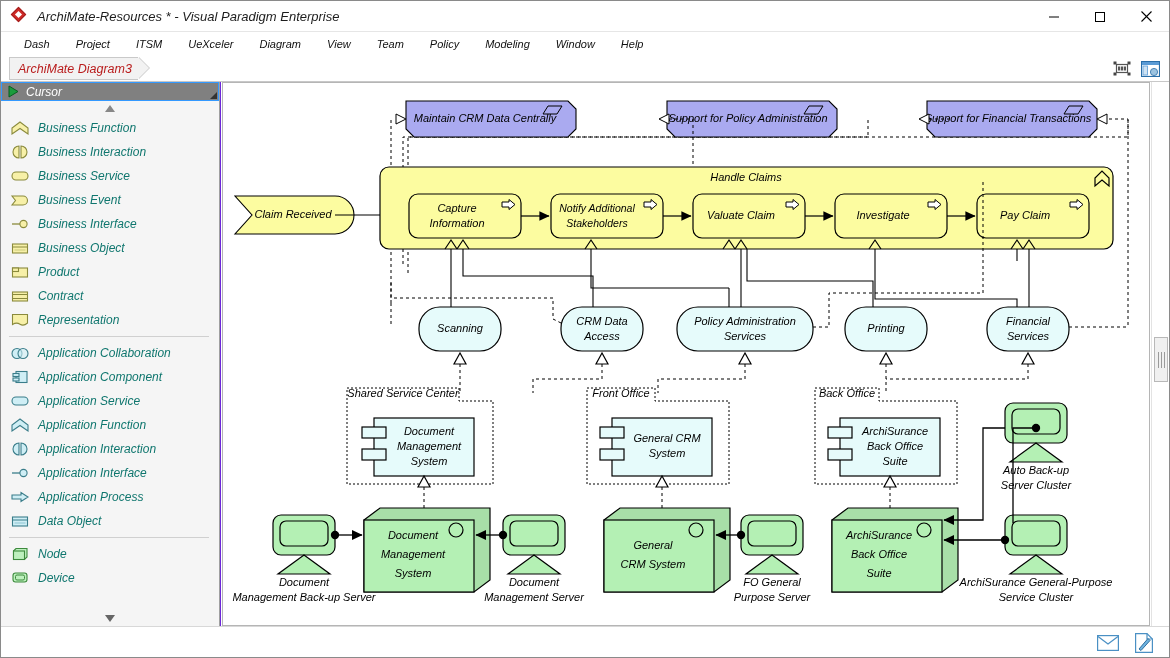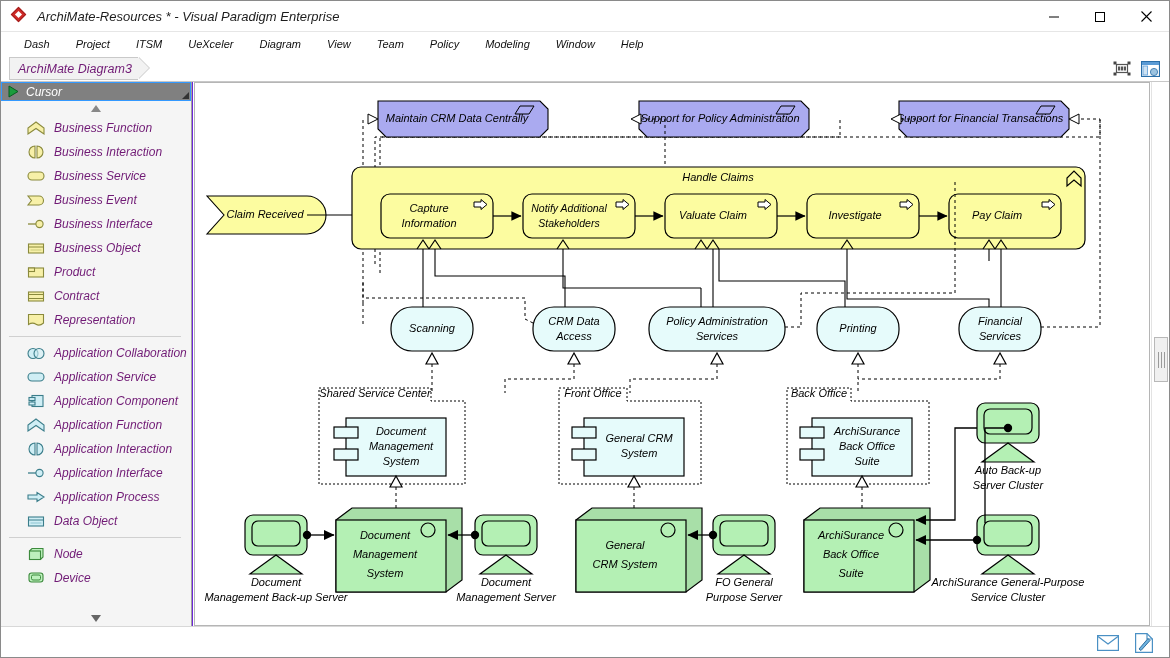--- a/index.html
+++ b/index.html
@@ -57,56 +57,56 @@
   
   #tabbar {
     height:26px; background:#ffffff; position:relative;
     border-bottom:1px solid #c8c8c8;
     display:flex; align-items:center;
   }
   #diagram-tab {
     margin-left:8px; height:23px; display:flex; align-items:center;
     padding:0 6px 0 8px;
     background:#f2f2f2; border:1px solid #c9c9c9; border-right:none;
-    font-size:12.5px; color:#701a75; position:relative;
+    font-size:12.5px; color:#b91c1c; position:relative;
   }
   #diagram-tab::after{
     content:""; position:absolute; right:-11px; top:-1px;
     width:0; height:0;
     border-top:11.5px solid transparent;
     border-bottom:11.5px solid transparent;
     border-left:11px solid #f2f2f2;
     filter:drop-shadow(1px 0 0 #c9c9c9);
   }
   #tabbar-right { position:absolute; right:8px; top:2px; display:flex; gap:6px; }
   .tb-icon { width:22px; height:21px; display:flex; align-items:center; justify-content:center; }
 
   
   #main { display:flex; height:calc(658px - 31px - 24px - 26px - 33px); }
 
   
   #palette {
-    width:191px; background:#f5f5f5;
+    width:219px; background:#f5f5f5;
     border-right:1px solid #a0a0a0;
     position:relative; overflow:hidden;
     font-size:12px;
   }
   #palette-header {
     height:19px; background:#808080; color:#ffffff;
     display:flex; align-items:center; padding-left:6px;
     border:1px solid #3399ff; position:relative;
   }
   #palette-header .cursor-glyph { margin-right:6px; display:flex; }
   #palette-header .corner {
     position:absolute; right:1px; bottom:1px; width:0;height:0;
     border-left:7px solid transparent; border-bottom:7px solid #333;
   }
   .scroll-arrow { height:15px; display:flex; align-items:center; justify-content:center; }
   .pal-item {
-    height:24px; display:flex; align-items:center; padding-left:24px; color:#701a75;
+    height:24px; display:flex; align-items:center; padding-left:8px; color:#0f766e;
   }
   .pal-item .pi-icon { width:22px; height:16px; margin-right:7px; display:flex; align-items:center; justify-content:center; flex:0 0 22px; }
   .pal-sep { height:1px; background:#d0d0d0; margin:4px 10px 4px 8px; }
   #palette-bottom-arrow{ position:absolute; bottom:0; left:0; width:100%; height:16px; display:flex; align-items:center; justify-content:center; background:#f5f5f5;}
 
   
   #canvas-wrap { flex:1; position:relative; background:#ffffff; border-left:1px solid #6d28d9; }
   #canvas {
     position:absolute; left:1px; top:0; right:19px; bottom:0;
     background:#ffffff; border:1px solid #9ab; border-color:#b5b5b5;
@@ -318,35 +318,35 @@
         <span class="pi-icon">
           <svg width="22" height="13" viewBox="0 0 22 13">
               <circle cx="8" cy="6.5" r="5" fill="#cfeef5" stroke="#3a7d8a" stroke-width="1.1"></circle>
               <circle cx="14" cy="6.5" r="5" fill="#cfeef5" fill-opacity="0.6" stroke="#3a7d8a" stroke-width="1.1"></circle>
             </svg>
         </span>
         <span>Application Collaboration</span>
       </div>
       <div class="pal-item">
         <span class="pi-icon">
-          <svg width="20" height="12" viewBox="0 0 20 12">
-              <rect x="2" y="2" width="16" height="8" rx="4" fill="#cfeef5" stroke="#3a7d8a" stroke-width="1.1"></rect>
-            </svg>
-        </span>
-        <span>Application Service</span>
-      </div>
-      <div class="pal-item">
-        <span class="pi-icon">
           <svg width="20" height="14" viewBox="0 0 20 14">
               <rect x="6" y="1.5" width="11" height="11" fill="#cfeef5" stroke="#3a7d8a" stroke-width="1.1"></rect>
               <rect x="3" y="3.5" width="6" height="3" fill="#cfeef5" stroke="#3a7d8a" stroke-width="1.1"></rect>
               <rect x="3" y="8" width="6" height="3" fill="#cfeef5" stroke="#3a7d8a" stroke-width="1.1"></rect>
             </svg>
         </span>
         <span>Application Component</span>
+      </div>
+      <div class="pal-item">
+        <span class="pi-icon">
+          <svg width="20" height="12" viewBox="0 0 20 12">
+              <rect x="2" y="2" width="16" height="8" rx="4" fill="#cfeef5" stroke="#3a7d8a" stroke-width="1.1"></rect>
+            </svg>
+        </span>
+        <span>Application Service</span>
       </div>
       <div class="pal-item">
         <span class="pi-icon">
           <svg width="20" height="14" viewBox="0 0 20 14">
               <path d="M2,13 L2,7 L10,1 L18,7 L18,13 L10,7.5 Z" fill="#cfeef5" stroke="#3a7d8a" stroke-width="1.1"></path>
             </svg>
         </span>
         <span>Application Function</span>
       </div>
       <div class="pal-item">

